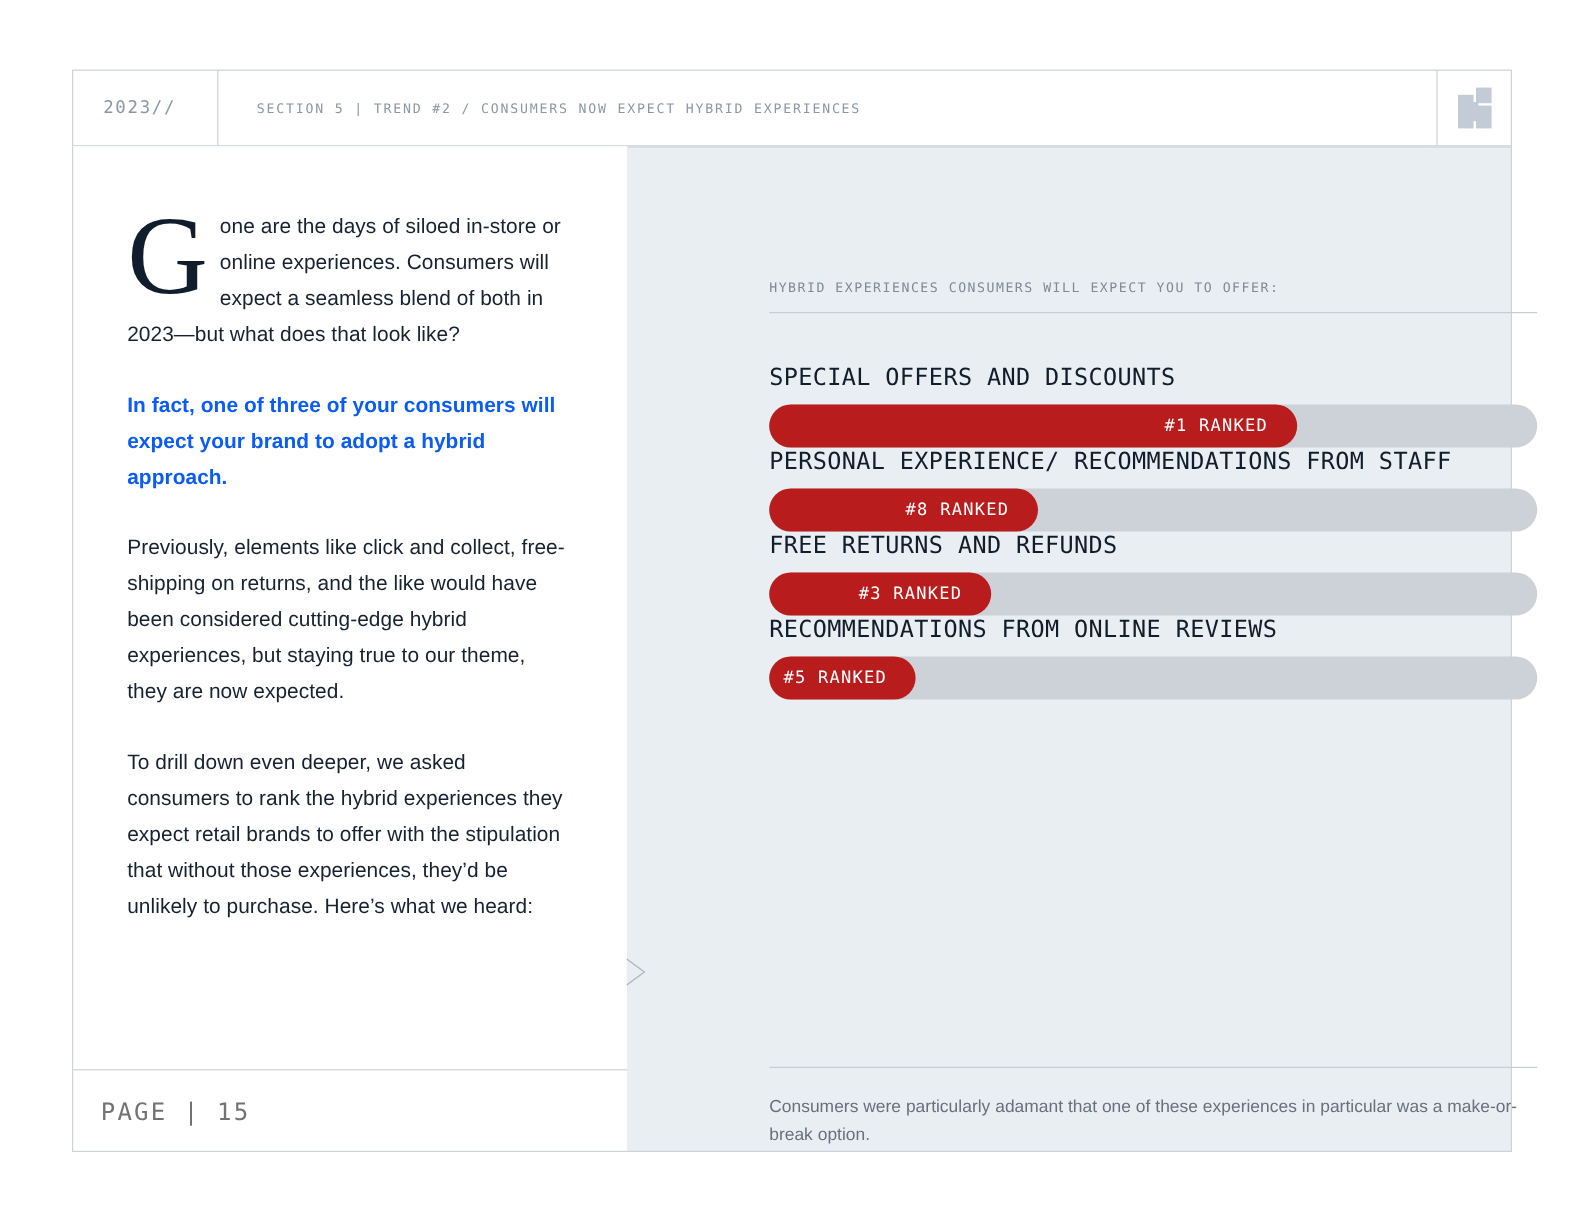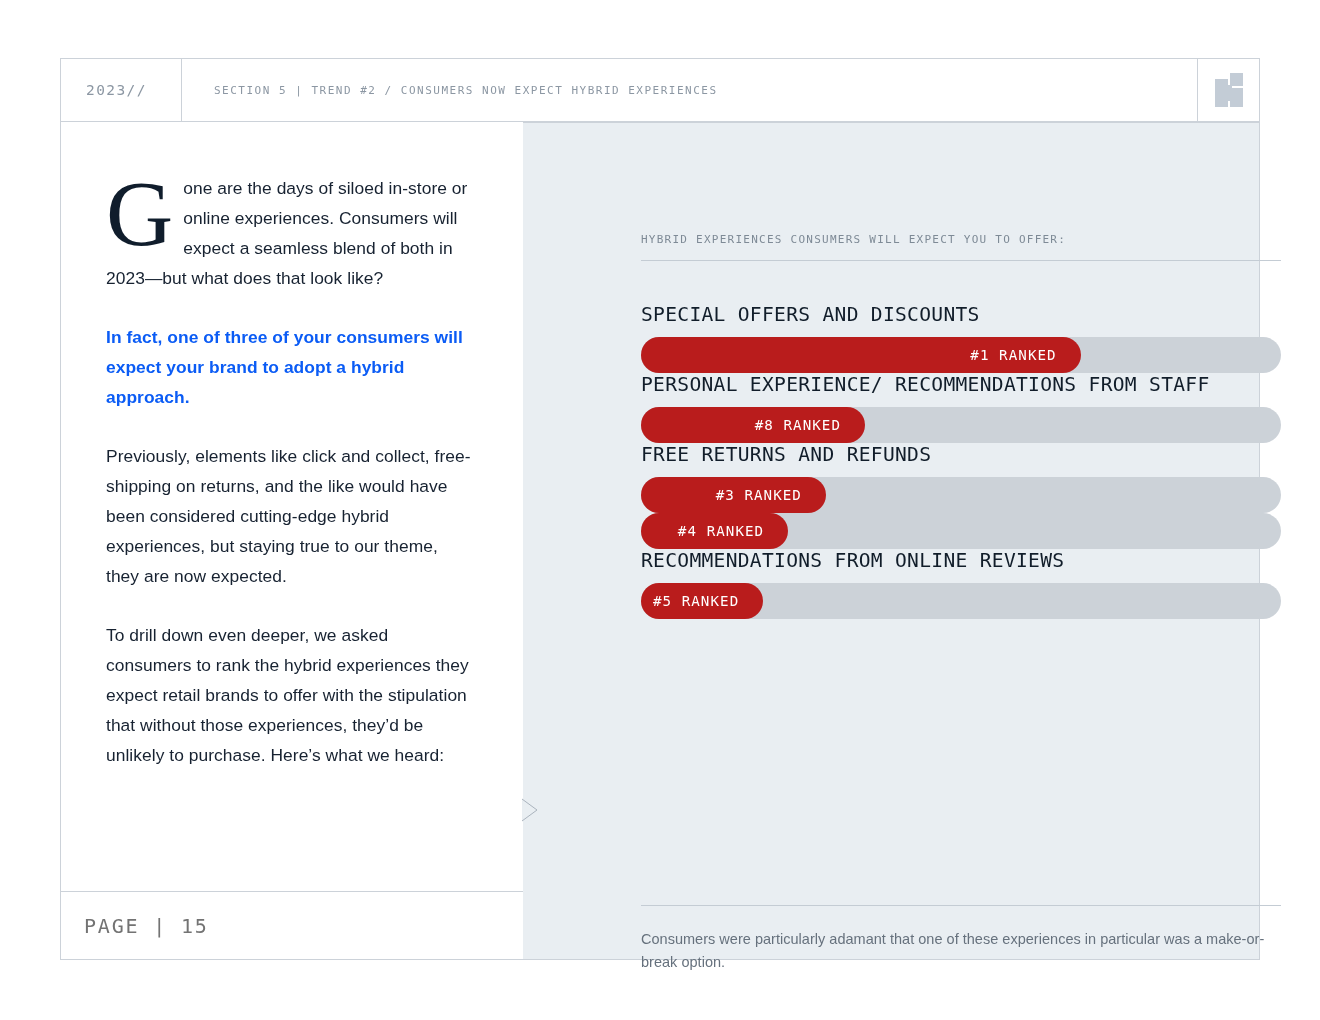--- a/index.html
+++ b/index.html
@@ -218,21 +218,20 @@
     white-space: nowrap;
   }
 
   .rp-foot {
     position: absolute;
     top: 766px;
     left: 0;
     width: 640px;
     border-top: 1px solid #c4ccd4;
     padding-top: 22px;
-    margin-top: 16px;
   }
   .rp-foot p {
     font-size: 14.5px;
     line-height: 23px;
     color: #66717d;
     letter-spacing: 0.02px;
   }
 </style>
 </head>
 <body>
@@ -298,25 +297,20 @@
         <div class="rank-item">
           <div class="rank-label">FREE RETURNS AND REFUNDS</div>
           <div class="rank-track">
             <div class="rank-fill" style="width:28.9%">
               <span>#3 RANKED</span>
             </div>
           </div>
         </div>
 
         <div class="rank-item">
-          <div class="rank-track">
-            <div class="rank-fill" style="width:23%">
-              <span>#4 RANKED</span>
-            </div>
-          </div>
         </div>
 
         <div class="rank-item">
           <div class="rank-label">RECOMMENDATIONS FROM ONLINE REVIEWS</div>
           <div class="rank-track">
             <div class="rank-fill" style="width:19.1%">
               <span>#5 RANKED</span>
             </div>
           </div>
         </div>

